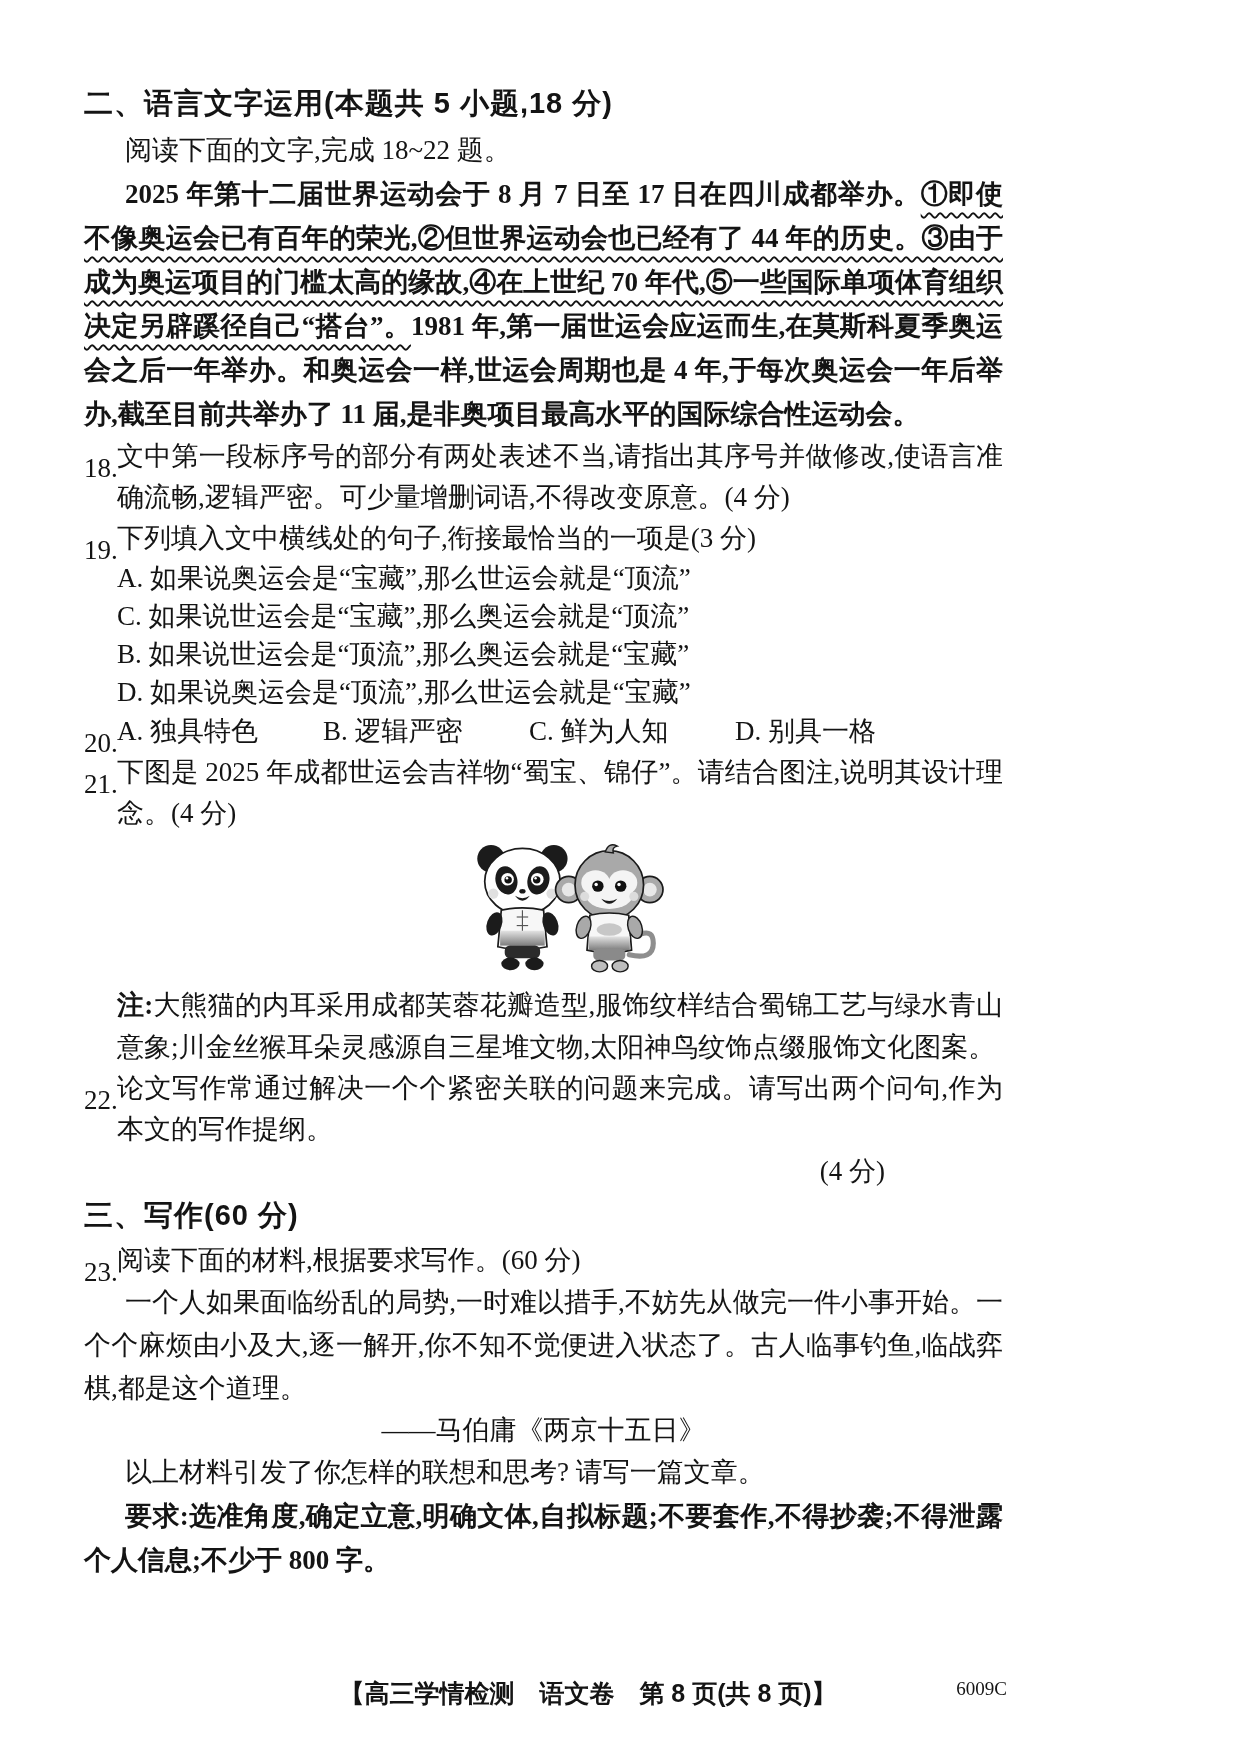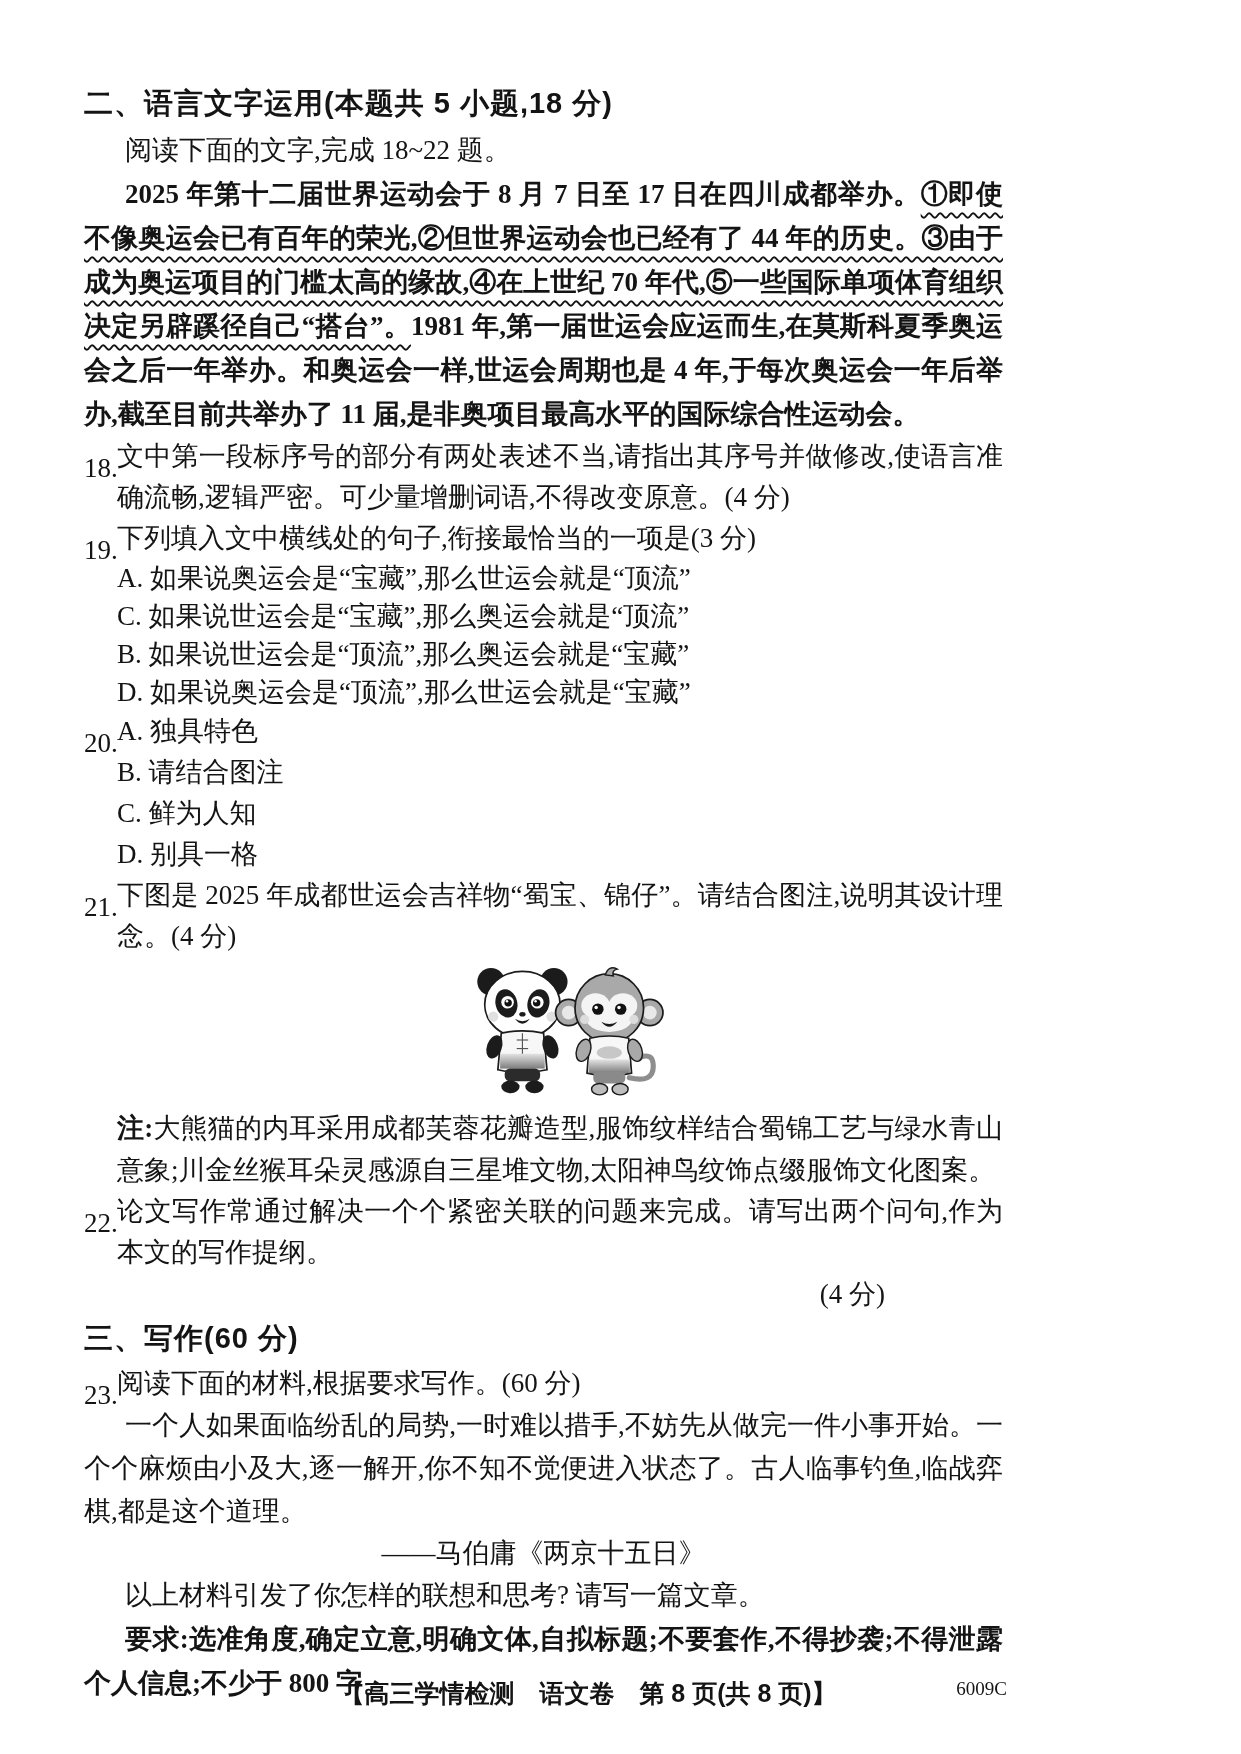--- a/index.html
+++ b/index.html
@@ -23,21 +23,21 @@
     text-decoration:underline; text-decoration-style:wavy;
     text-decoration-thickness:2px; text-underline-offset:9px;
   }
   .blank-line {
     display:inline-block; width:88px; height:4px;
     border-bottom:2.5px solid #141414; margin-left:44px;
   }
   .q { position:relative; padding-left:33px; font-size:27px; line-height:41px; text-align:justify; }
   .qnum { position:absolute; left:0; top:0;margin-top:12px; }
   .opt { line-height:38px; }
-  .opt-row { display:flex; line-height:41px;flex-direction:column; }
+  .opt-row { display:flex; line-height:41px; }
   .opt-col { width:206px; }
   .figure { text-align:center; margin:3px 0 3px 0; height:144px; }
   .figure svg { height:144px; width:auto; }
   .note { font-size:27px; line-height:42px; text-align:justify; margin:0; }
   .note-label { font-weight:bold; }
   .score-line { text-align:right; padding-right:118px; font-size:27px; line-height:42px; }
   .material { font-size:27px; line-height:43px; text-indent:41px; text-align:justify; }
   .attribution { text-align:center; font-size:27px; line-height:40px; }
   .prompt-line { font-size:27px; line-height:44px; text-indent:41px; }
   .footer { position:absolute; top:1676px; left:0; width:100%; height:40px; }
@@ -77,21 +77,21 @@
         <div class="opt">C. 如果说世运会是“宝藏”,那么奥运会就是“顶流”</div>
         <div class="opt">B. 如果说世运会是“顶流”,那么奥运会就是“宝藏”</div>
         <div class="opt">D. 如果说奥运会是“顶流”,那么世运会就是“宝藏”</div>
       </div>
     </div>
 
     <div class="q">
       <span class="qnum">20.</span>
       <div class="opt-row">
         <span class="opt-col">A. 独具特色</span>
-        <span class="opt-col">B. 请结合图注</span>
+        <span class="opt-col">B. 逻辑严密</span>
         <span class="opt-col">C. 鲜为人知</span>
         <span>D. 别具一格</span>
       </div>
     </div>
 
     <div class="q">
       <span class="qnum">21.</span>
       <span>下图是 2025 年成都世运会吉祥物“蜀宝、锦仔”。请结合图注,说明其设计理念。(4 分)</span>
 
       <div class="figure">

